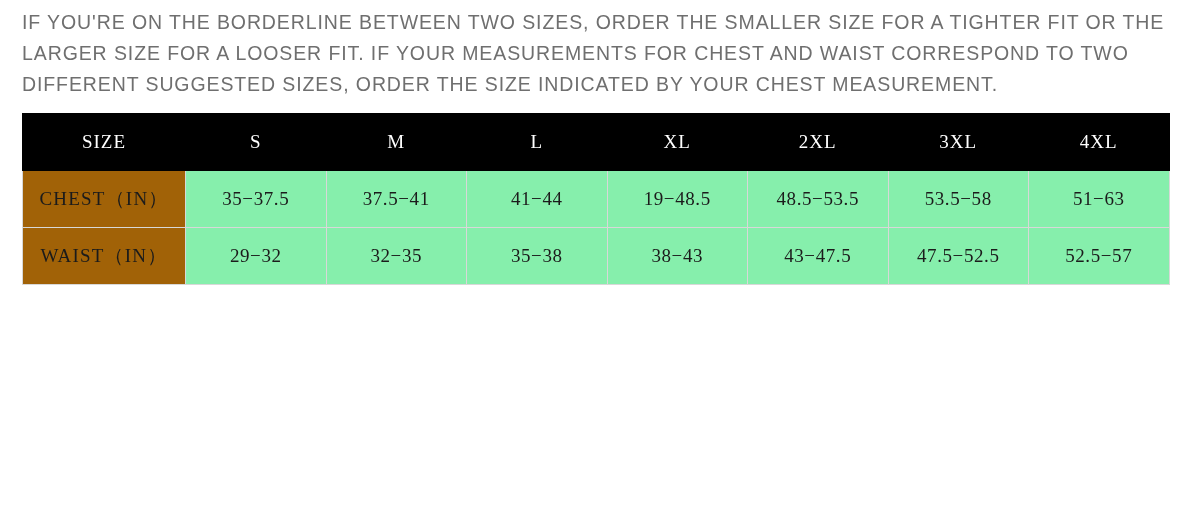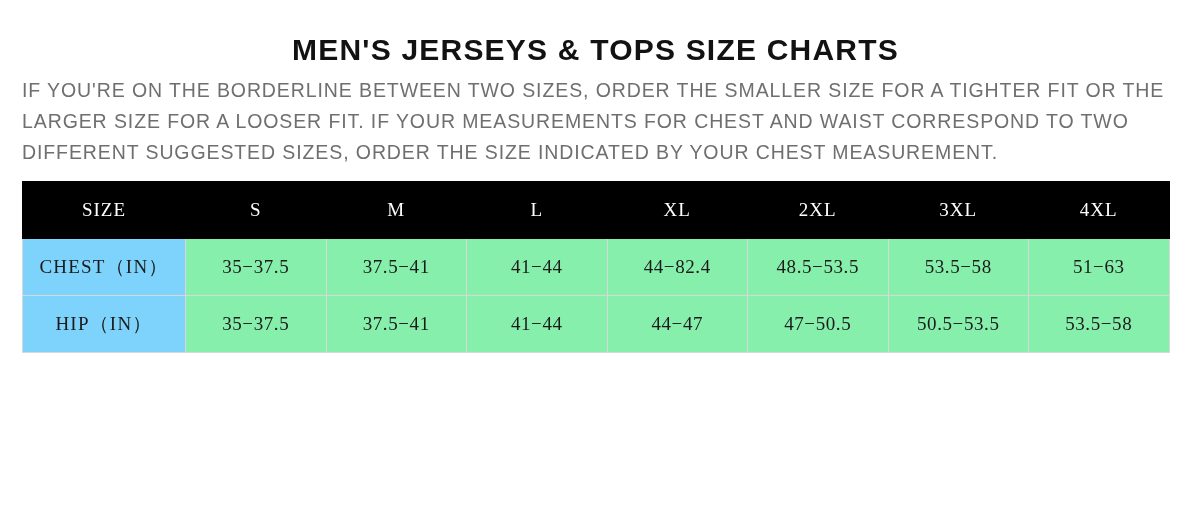--- a/index.html
+++ b/index.html
@@ -62,32 +62,31 @@
     color: #ffffff;
     border-color: #000000;
     font-size: 19px;
     letter-spacing: 1px;
   }
   table.size-chart tbody tr td {
     background: #86efac;
     color: #1b1b1b;
   }
   table.size-chart tbody tr td.row-head {
-    background: #7dd3fc;
+    background: #a16207;
     letter-spacing: 1.2px;
   }
   col.c0 { width: 163px; }
   col.cx { width: 140.5px; }
 </style>
 </head>
 <body>
 
 <div class="page">
 
-  <h1 class="title">MEN'S  JERSEYS  &amp;  TOPS SIZE  CHARTS</h1>
 
   <p class="intro">IF YOU'RE ON THE BORDERLINE BETWEEN TWO SIZES, ORDER THE SMALLER SIZE FOR A TIGHTER FIT OR THE LARGER SIZE FOR A LOOSER FIT. IF YOUR MEASUREMENTS FOR CHEST AND WAIST CORRESPOND TO TWO DIFFERENT SUGGESTED SIZES, ORDER THE SIZE INDICATED BY  YOUR  CHEST  MEASUREMENT.</p>
 
   <table class="size-chart">
     <colgroup>
       <col class="c0">
       <col class="cx">
         <col class="cx">
         <col class="cx">
         <col class="cx">
@@ -106,31 +105,31 @@
         <th>3XL</th>
         <th>4XL</th>
       </tr>
     </thead>
     <tbody>
       <tr>
         <td class="row-head">CHEST（IN）</td>
         <td>35−37.5</td>
         <td>37.5−41</td>
         <td>41−44</td>
-        <td>44−82.4</td>
+        <td>19−48.5</td>
         <td>48.5−53.5</td>
         <td>53.5−58</td>
         <td>51−63</td>
       </tr>
       <tr>
-        <td class="row-head">HIP（IN）</td>
-        <td>35−37.5</td>
-        <td>37.5−41</td>
-        <td>41−44</td>
-        <td>44−47</td>
-        <td>47−50.5</td>
-        <td>50.5−53.5</td>
-        <td>53.5−58</td>
+        <td class="row-head">WAIST（IN）</td>
+        <td>29−32</td>
+        <td>32−35</td>
+        <td>35−38</td>
+        <td>38−43</td>
+        <td>43−47.5</td>
+        <td>47.5−52.5</td>
+        <td>52.5−57</td>
       </tr>
     </tbody>
   </table>
 
 </div>
 
 </body></html>

